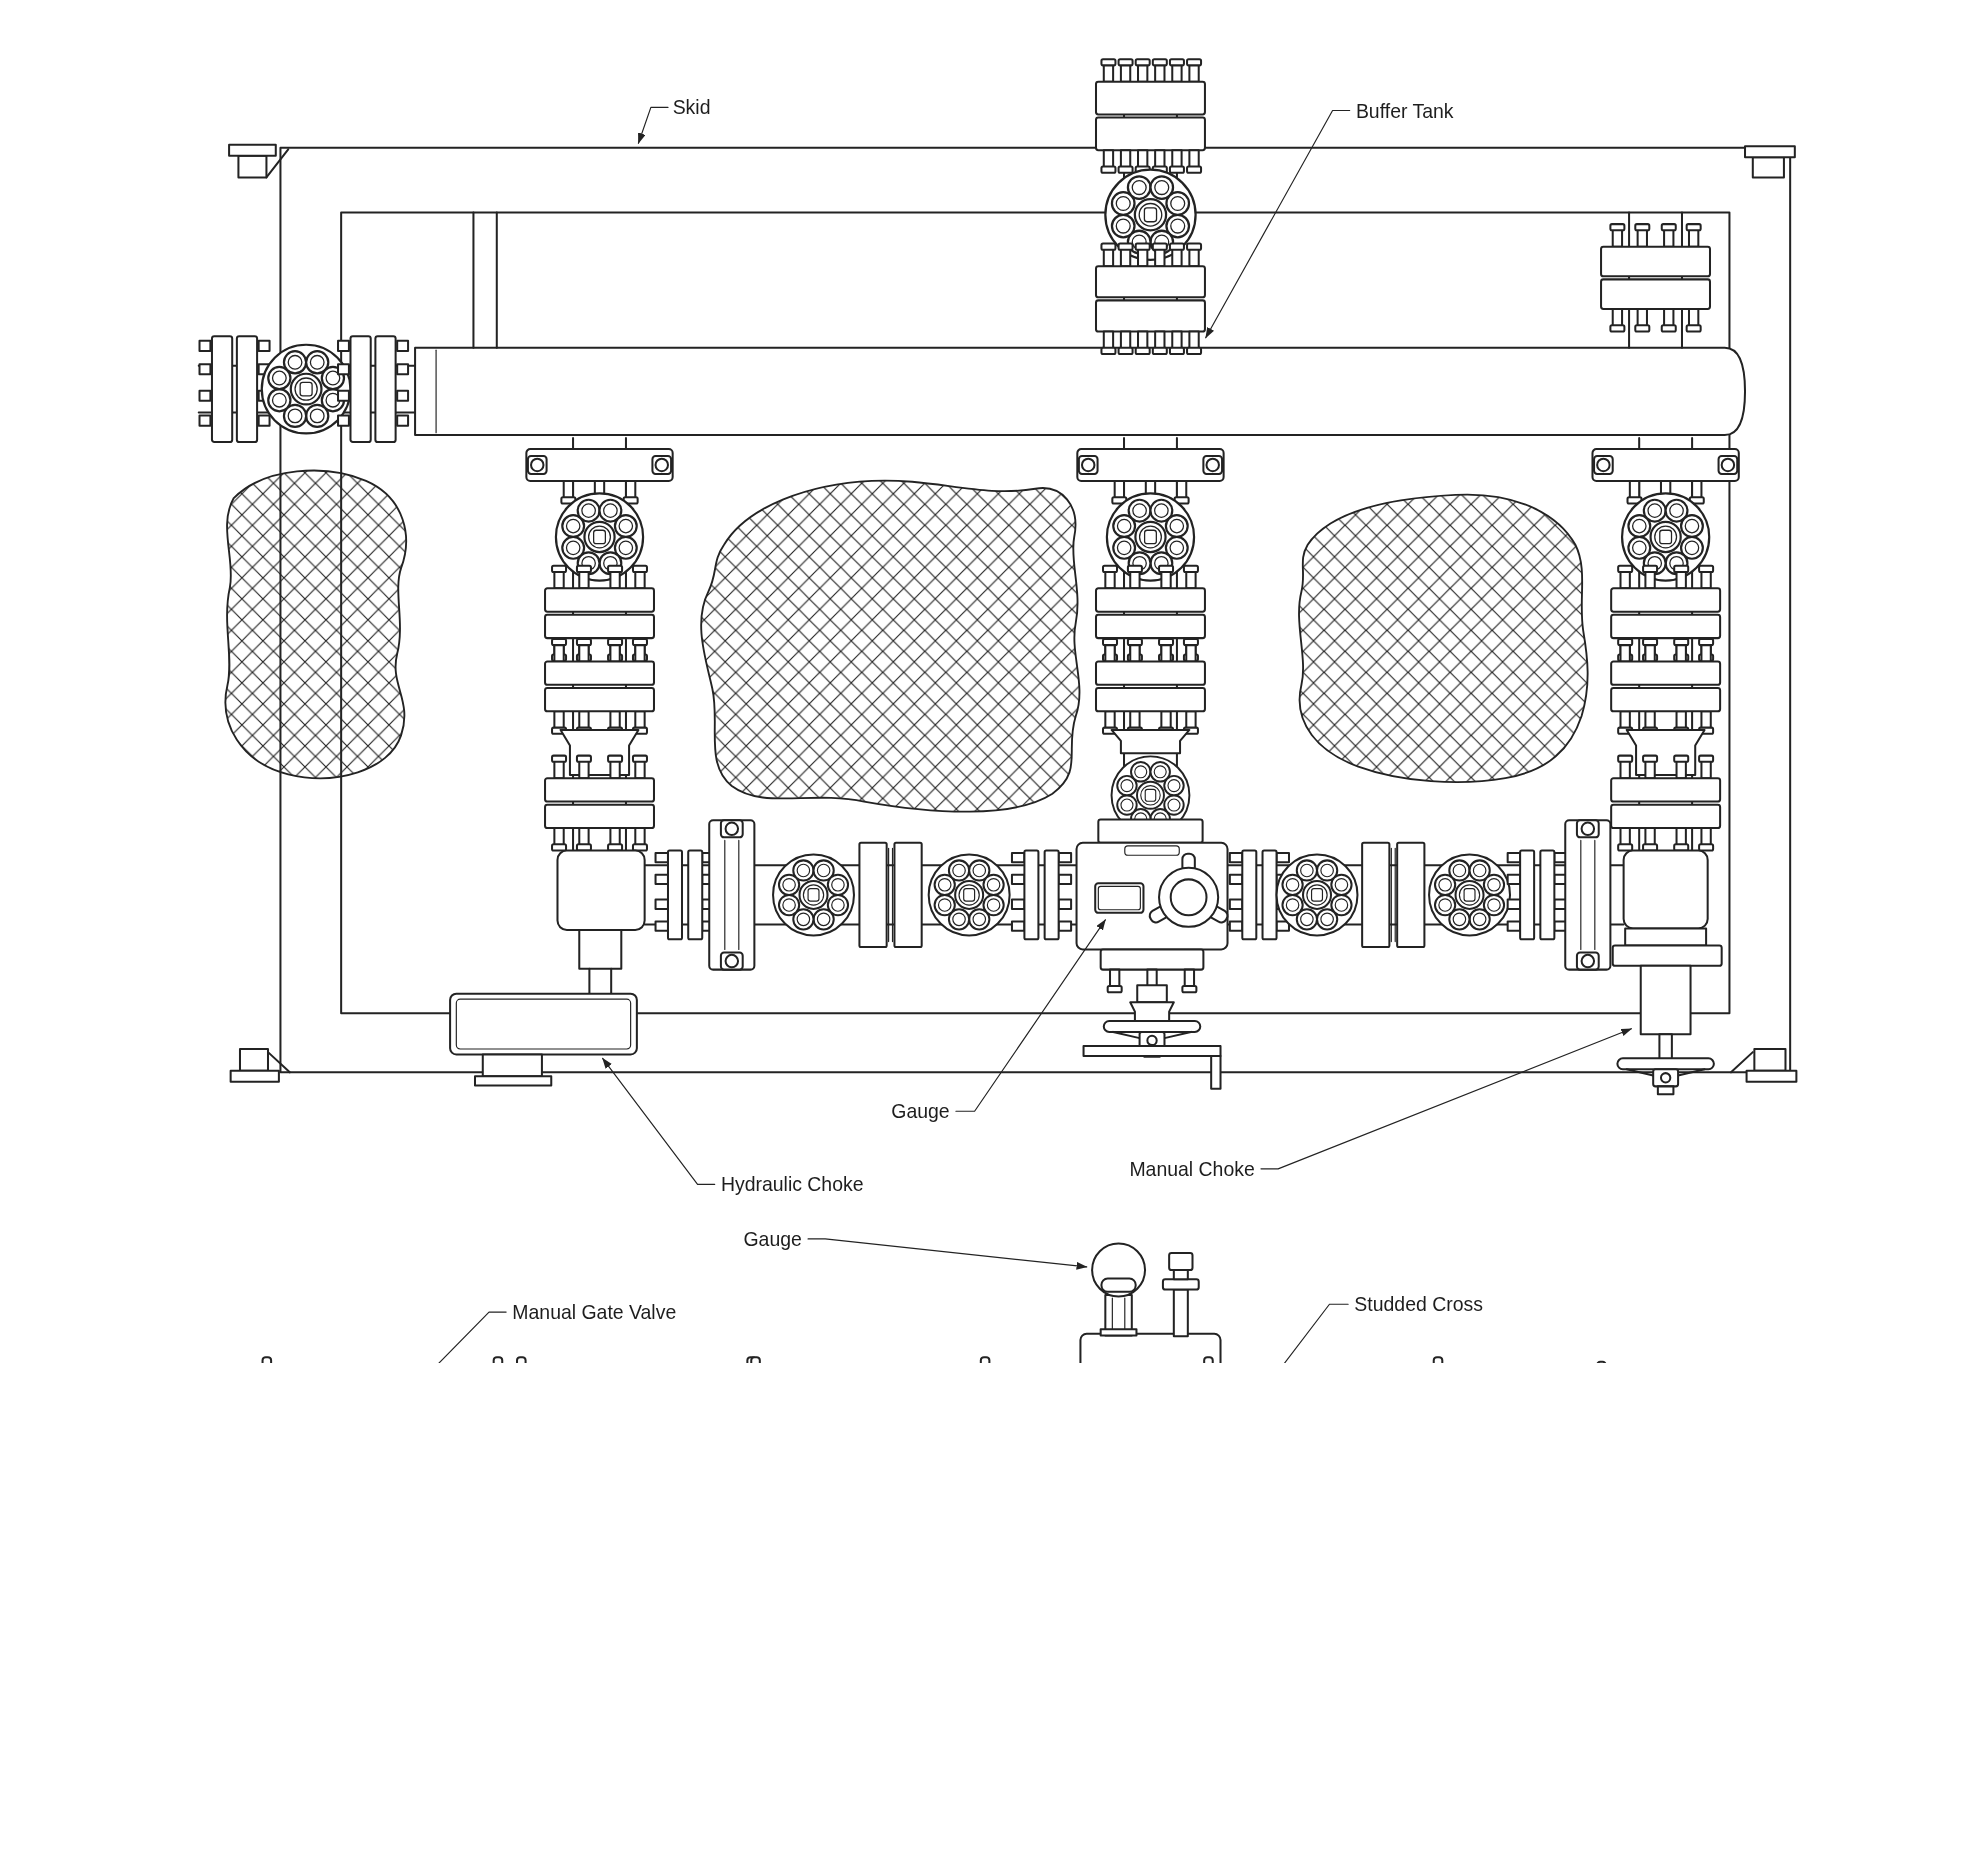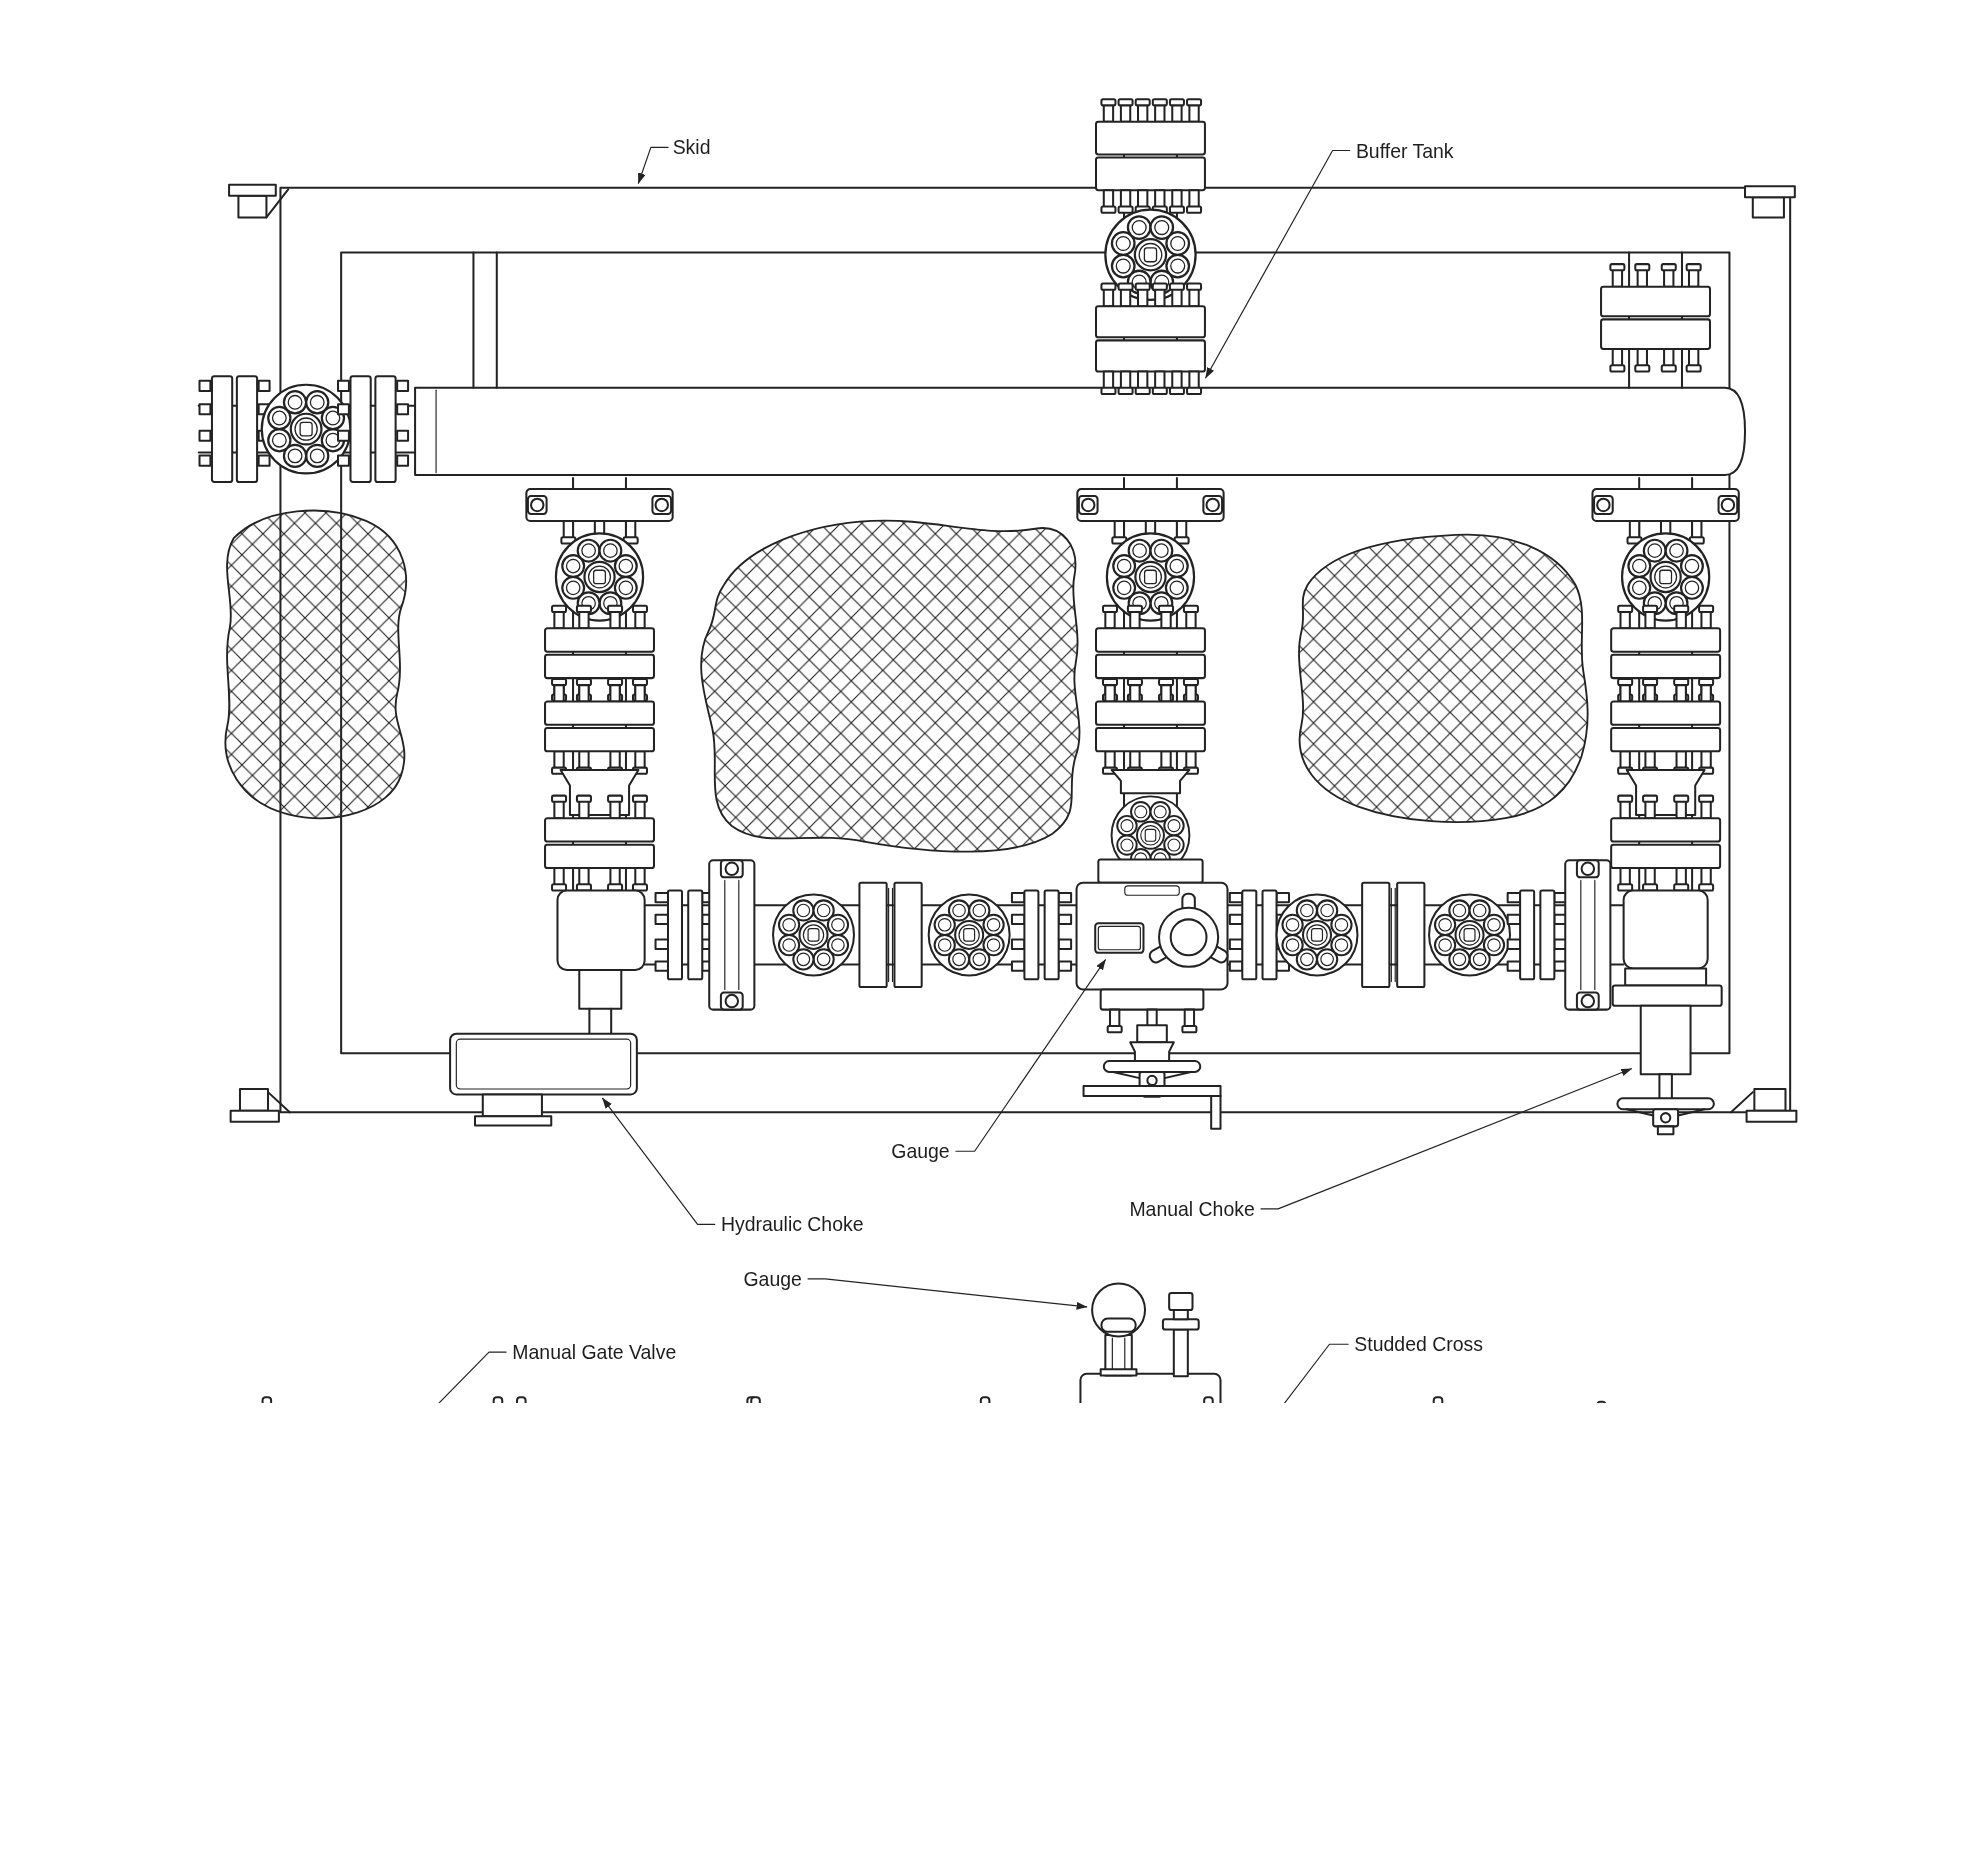--- a/index.html
+++ b/index.html
@@ -1,16 +1,16 @@
 <!DOCTYPE html>
 <html style="font-size:12.5px"><head>
 <meta charset="utf-8">
 <style>
   html,body{margin:0;padding:0;background:#ffffff;}
-  #stage{position:relative;width:1985px;height:1363px;background:#ffffff;overflow:hidden;margin-top:40px;}
+  #stage{position:relative;width:1985px;height:1363px;background:#ffffff;overflow:hidden;}
   svg{display:block;}
   .ln{fill:none;stroke:#232323;stroke-width:2.6;stroke-linecap:round;stroke-linejoin:round;}
   .w{fill:#ffffff;stroke:#232323;stroke-width:2.6;stroke-linejoin:round;}
   .k{fill:#232323;stroke:none;}
   .thin{stroke-width:1.5;}
   .dash{stroke-dasharray:15 10;}
   .dot{stroke-dasharray:3 8;}
   text{font-family:"Liberation Sans","DejaVu Sans",sans-serif;font-size:25px;fill:#1e1e1e;}
   .te{text-anchor:end;}
 </style>

